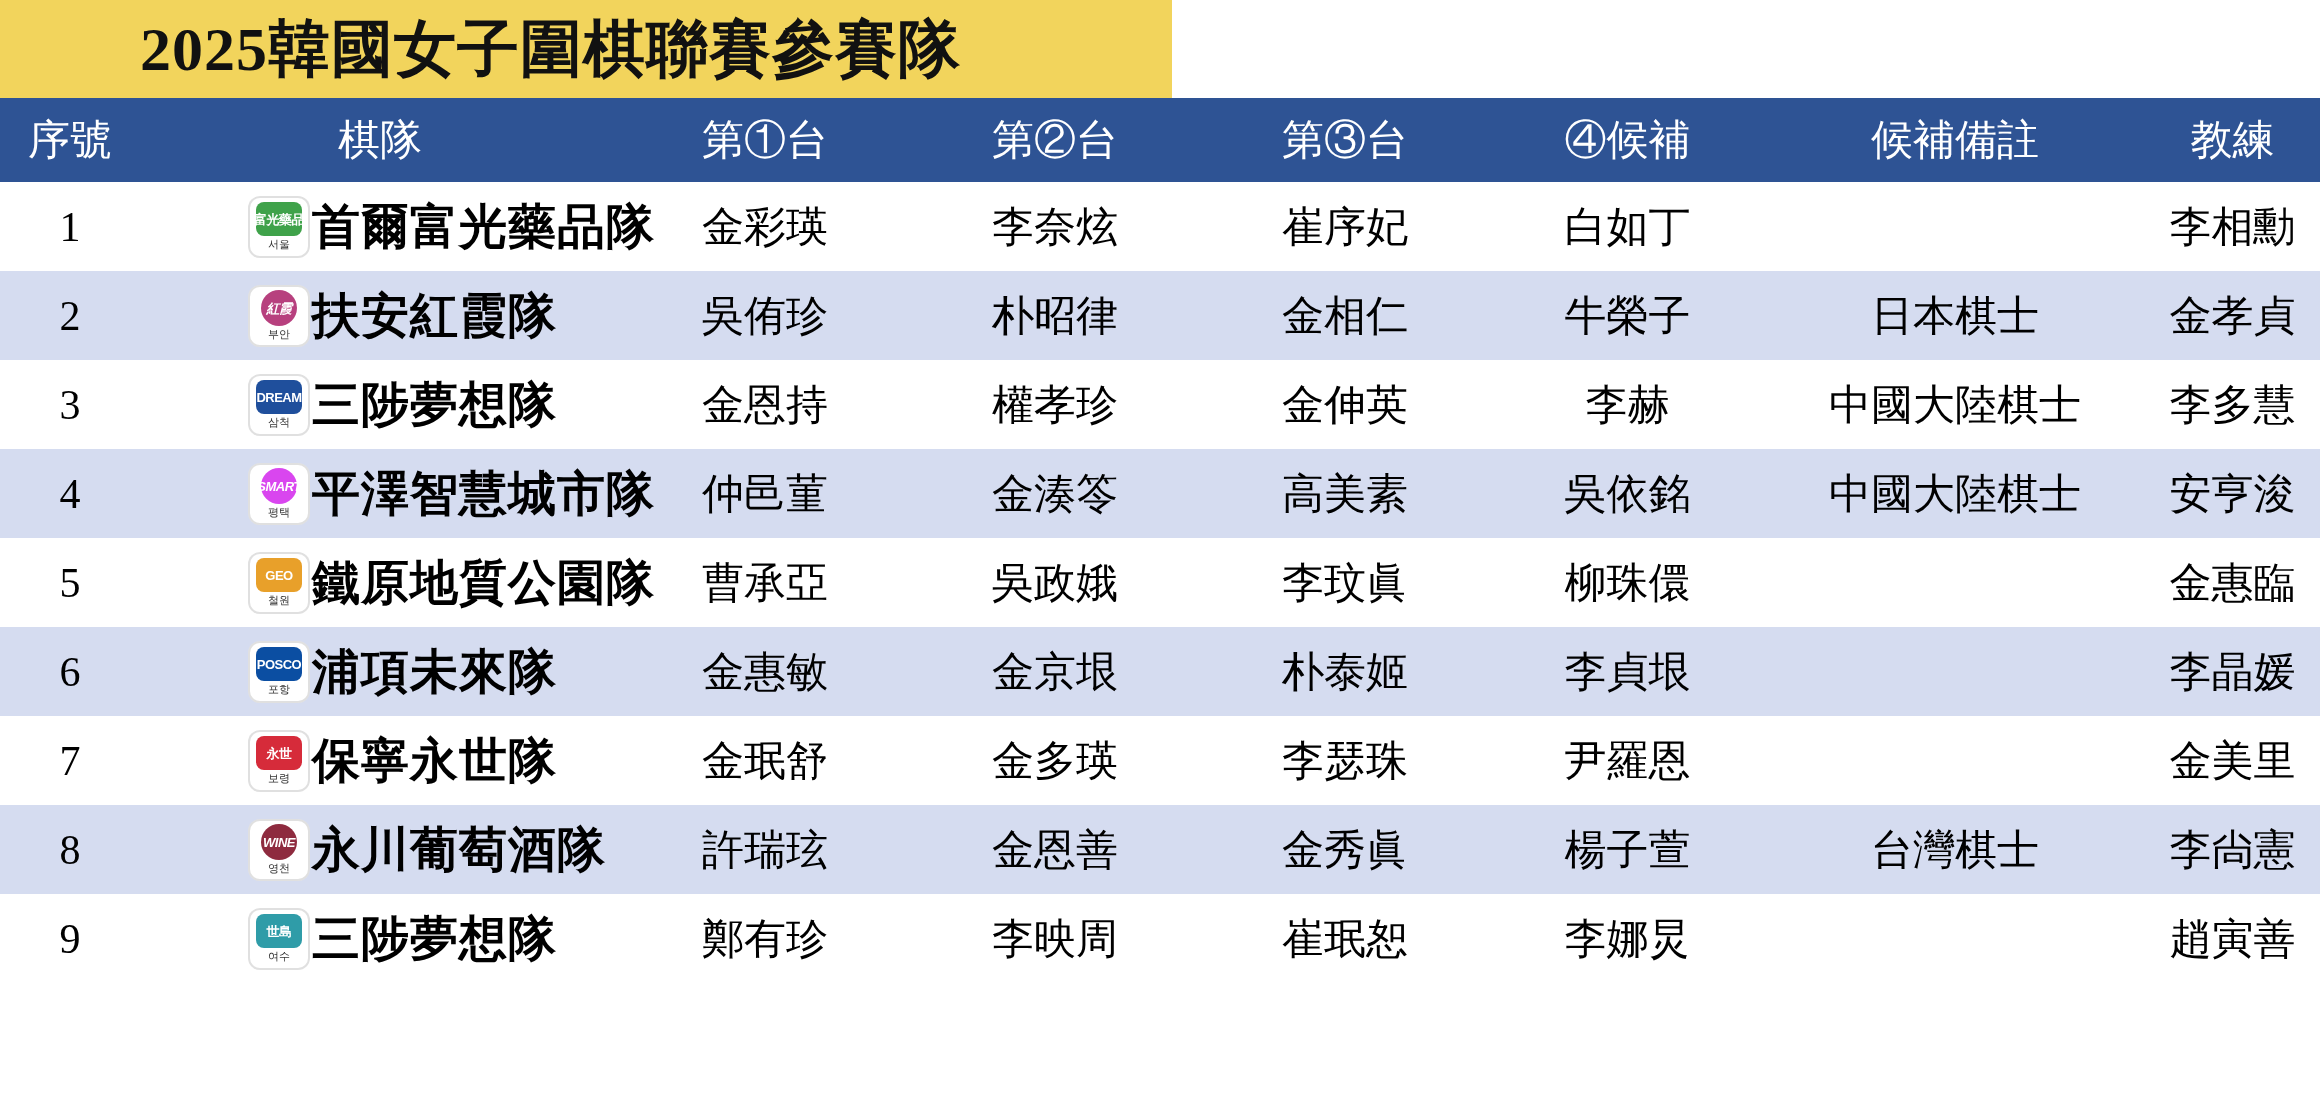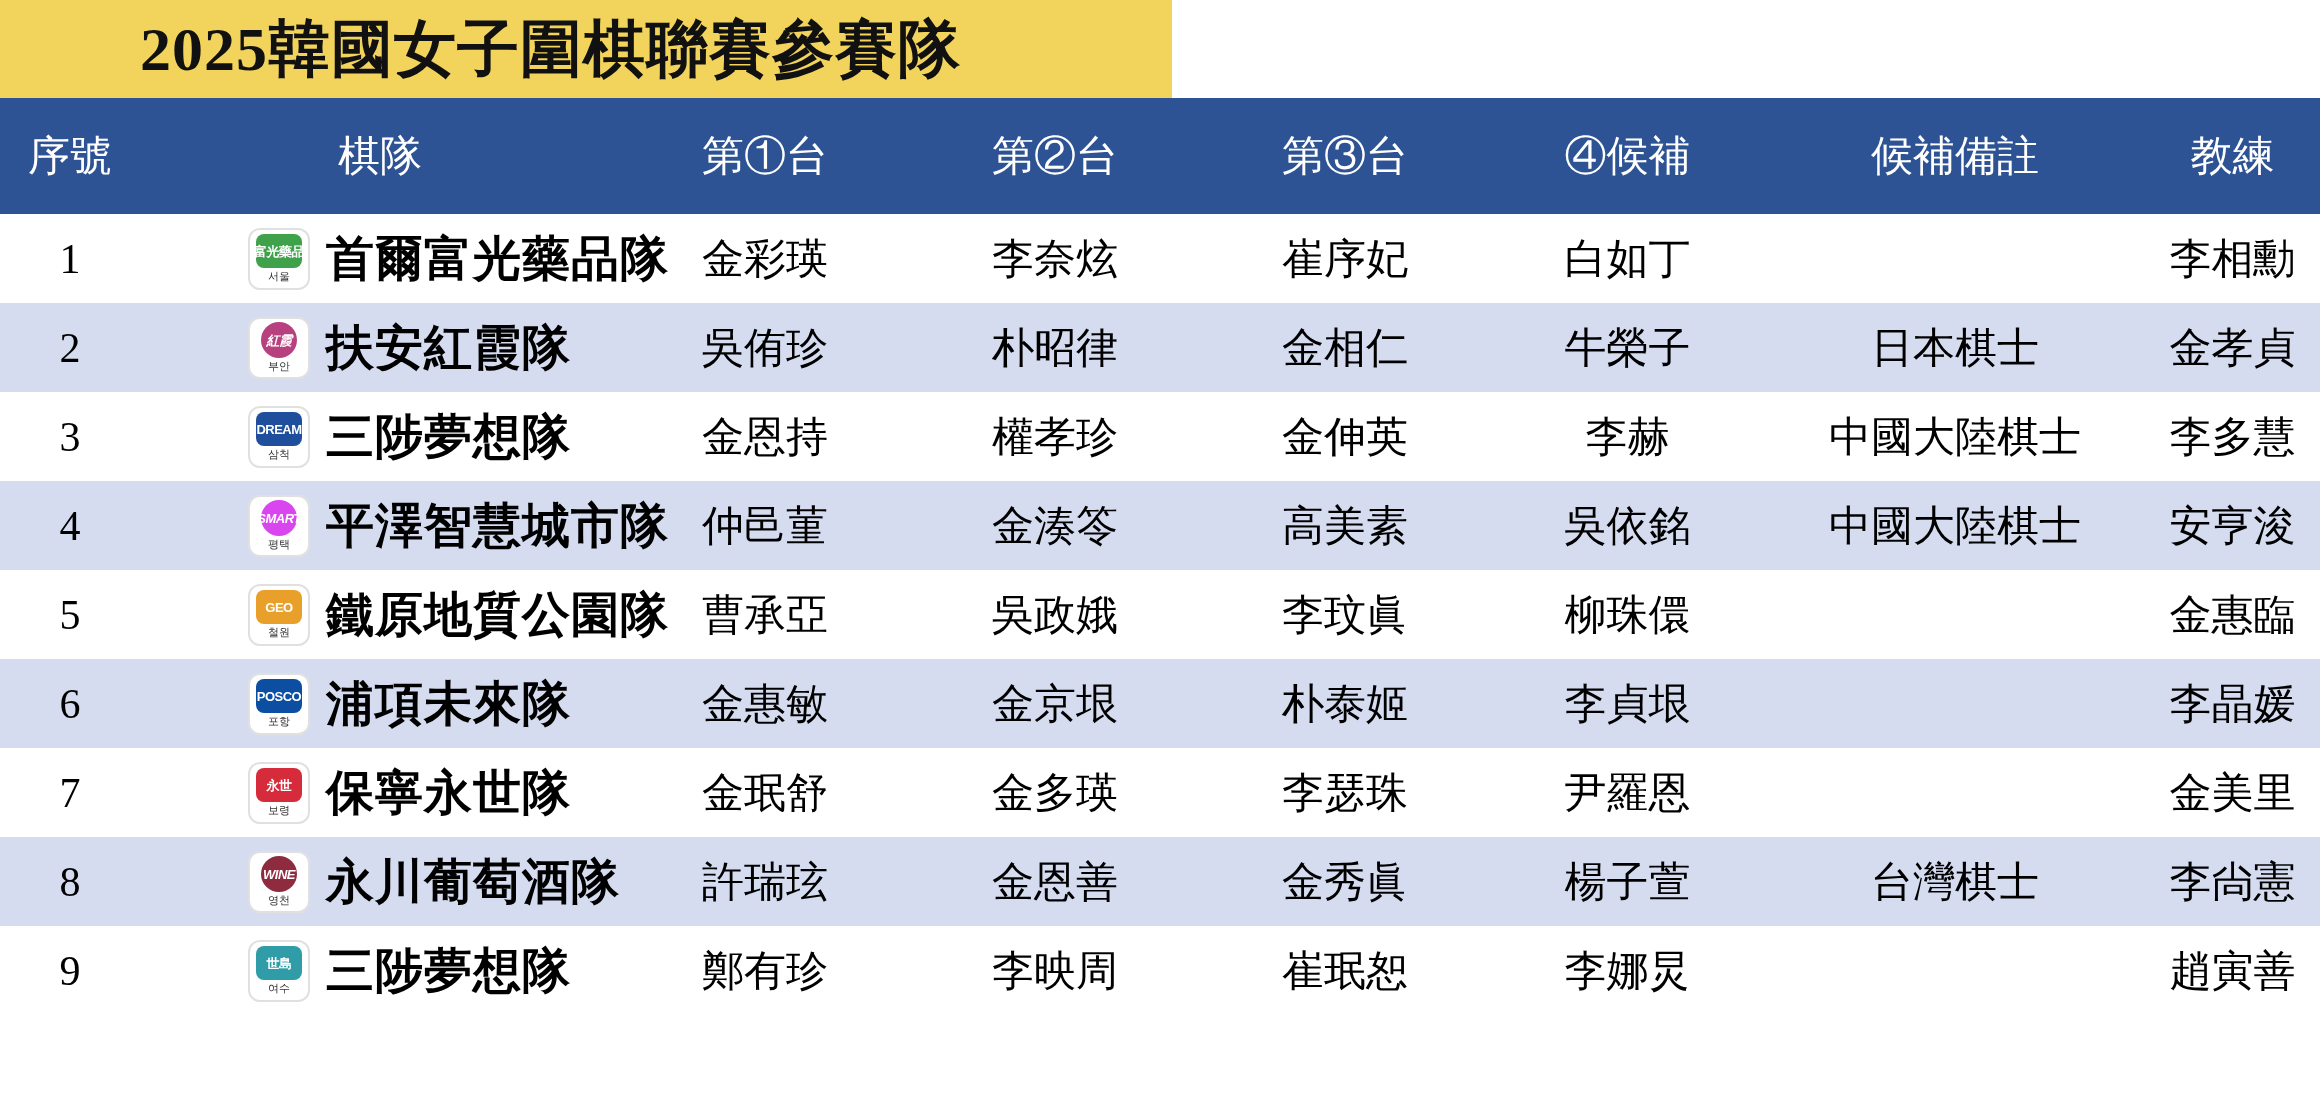--- a/index.html
+++ b/index.html
@@ -49,21 +49,21 @@
     width: 2320px;
     border-collapse: collapse;
     table-layout: fixed;
   }
   table.roster thead th {
     background: #2e5394;
     color: #ffffff;
     font-size: 42px;
     font-weight: normal;
     height: 84px;
-    padding: 16px;
+    padding: 0;
     text-align: center;
     vertical-align: middle;
     white-space: nowrap;
   }
   table.roster tbody td {
     height: 89px;
     padding: 0;
     font-size: 42px;
     color: #000000;
     text-align: center;
@@ -82,21 +82,21 @@
   col.c-sub    { width: 275px; }
   col.c-note   { width: 380px; }
   col.c-coach  { width: 175px; }
 
   
   .team-cell {
     display: flex;
     align-items: center;
     justify-content: flex-start;
     padding-left: 108px;
-    gap: 16px;
+    gap: 2px;
   }
   .team-name {
     font-size: 48px;
     font-weight: bold;
     color: #000000;
     letter-spacing: 1px;
   }
 
   
   .logo {

